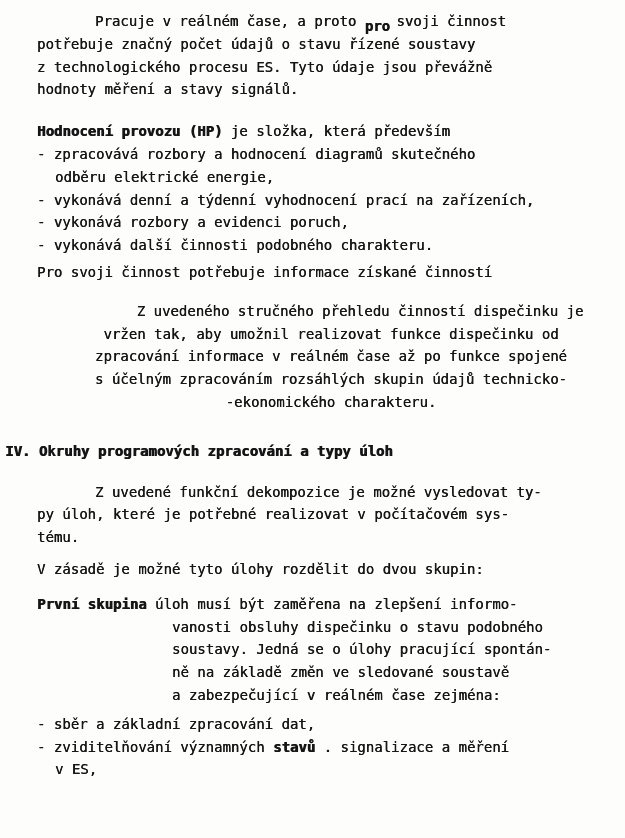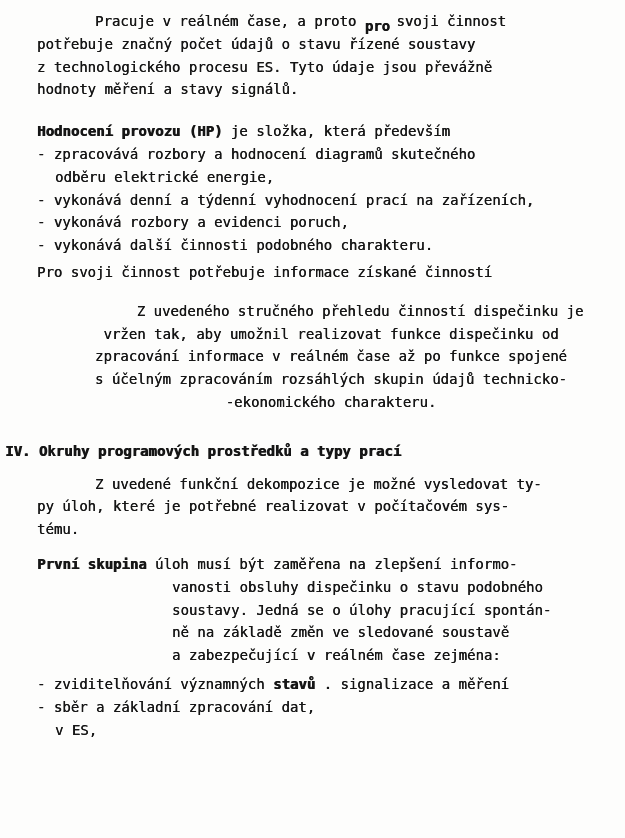--- a/index.html
+++ b/index.html
@@ -63,32 +63,35 @@
       <div class="line"><span>Pro svoji činnost potřebuje informace získané činností</span></div>
     </div>
     <div class="block" style="margin-top: 16px; text-align: center;">
       <div class="line indent"><span>Z uvedeného stručného přehledu činností dispečinku je</span></div>
       <div class="line"><span>vržen tak, aby umožnil realizovat funkce dispečinku od</span></div>
       <div class="line"><span>zpracování informace v reálném čase až po funkce spojené</span></div>
       <div class="line"><span>s účelným zpracováním rozsáhlých skupin údajů technicko-</span></div>
       <div class="line"><span>-ekonomického charakteru.</span></div>
     </div>
     <div class="block" style="margin-top: 26px;">
-      <div class="line heading"><span class="b">IV. Okruhy programových prostředků a typy prací</span></div>
+      <div class="line heading"><span class="b">IV. Okruhy programových zpracování a typy úloh</span></div>
     </div>
-    <div class="block" style="margin-top: 10px;">
+    <div class="block" style="margin-top: 18px;">
       <div class="line indent"><span>Z uvedené funkční dekompozice je možné vysledovat ty-</span></div>
       <div class="line"><span>py úloh, které je potřebné realizovat v počítačovém sys-</span></div>
       <div class="line"><span>tému.</span></div>
+    </div>
+    <div class="block" style="margin-top: 9px;">
+      <div class="line"><span>V zásadě je možné tyto úlohy rozdělit do dvou skupin:</span></div>
     </div>
     <div class="block" style="margin-top: 12px;">
       <div class="line"><span class="b">První skupina</span><span> úloh musí být zaměřena na zlepšení informo-</span></div>
       <div class="line hang"><span>vanosti obsluhy dispečinku o stavu podobného</span></div>
       <div class="line hang"><span>soustavy. Jedná se o úlohy pracující spontán-</span></div>
       <div class="line hang"><span>ně na základě změn ve sledované soustavě</span></div>
       <div class="line hang"><span>a zabezpečující v reálném čase zejména:</span></div>
     </div>
     <div class="block" style="margin-top: 6px;">
+      <div class="line"><span>- sběr a základní zpracování dat,</span></div>
       <div class="line"><span>- zviditelňování významných </span><span class="b">stavů</span><span> . signalizace a měření</span></div>
-      <div class="line"><span>- sběr a základní zpracování dat,</span></div>
       <div class="line cont"><span>v ES,</span></div>
     </div>
   </div>
 
 </body></html>

